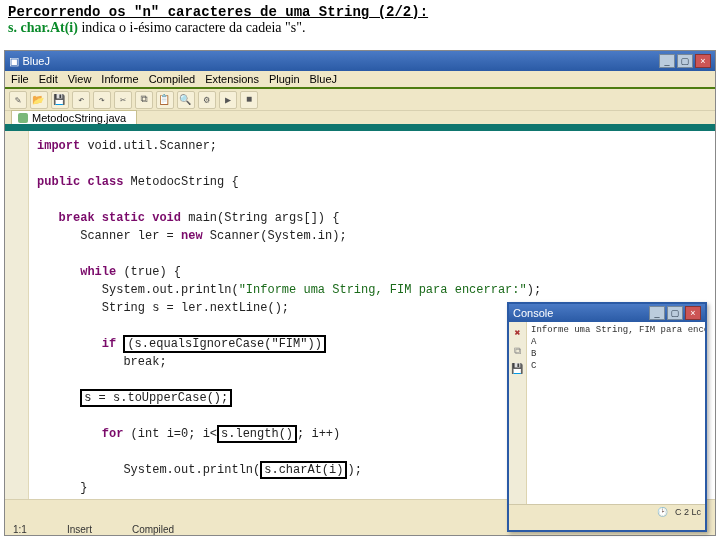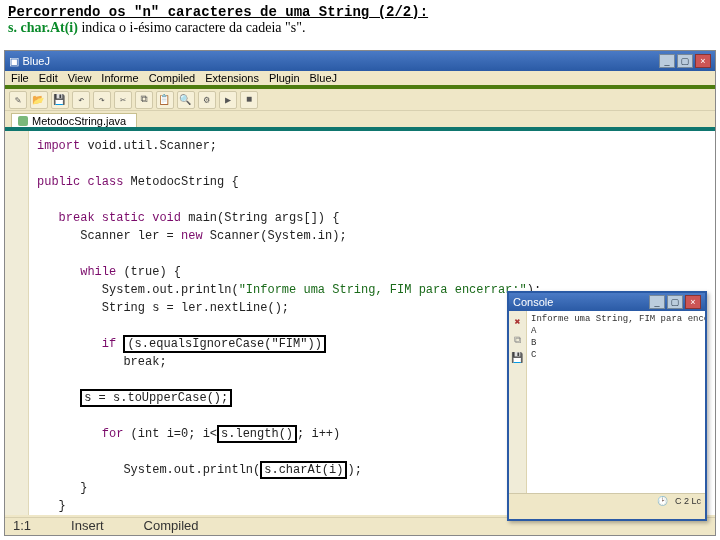--- a/index.html
+++ b/index.html
@@ -6,36 +6,36 @@
   body { width: 720px; height: 540px; background: #fff; font-family: "Courier New", monospace; font-size: 13px; overflow: hidden; }
   .header { padding: 4px 8px 2px 8px; }
   .title { text-decoration: underline; font-weight: bold; font-family: "Courier New", monospace; font-size: 14px; }
   .subtitle { font-family: Liberation Serif, serif; font-size: 14px; }
   .code-emp { color: #0a8a2a; font-weight: bold; }
   .ide-frame { position: absolute; top: 50px; left: 4px; right: 4px; bottom: 4px; border: 1px solid #888; background: #efe7c7; }
   .titlebar { height: 20px; background: linear-gradient(#4a7ac5,#2a5aa5); display: flex; align-items: center; padding: 0 4px; color: #fff; font-family: Tahoma, sans-serif; font-size: 11px; }
   .titlebar .spacer { flex: 1; }
   .winbtn { width: 16px; height: 14px; background: #c55; margin-left: 2px; border: 1px solid #833; display: flex; align-items: center; justify-content: center; color:#fff; font-size: 9px; }
   .winbtn.min, .winbtn.max { background: #bcd; border: 1px solid #789; color:#234; }
-  .menubar { height: 18px; background: #efe7c7; display: flex; align-items: center; padding: 0 6px; font-family: Tahoma, sans-serif; font-size: 11px; gap: 10px; border-bottom: 4px solid #4d7c0f; }
+  .menubar { height: 18px; background: #efe7c7; display: flex; align-items: center; padding: 0 6px; font-family: Tahoma, sans-serif; font-size: 11px; gap: 10px; border-bottom: 2px solid #4d7c0f; }
   .menubar span { cursor: default; }
   .toolbar { height: 22px; background: #efe7c7; border-bottom: 1px solid #d8d0b0; display: flex; align-items: center; padding: 0 4px; gap: 3px; }
   .tbtn { width: 18px; height: 18px; background: #f6f0d8; border: 1px solid #d0c8a8; border-radius: 2px; display:flex; align-items:center; justify-content:center; font-size:10px; color:#555; }
-  .tabbar { height: 20px; background: #efe7c7; display: flex; align-items: flex-end; padding: 0 6px; border-bottom: 4px solid #0f766e; }
+  .tabbar { height: 20px; background: #efe7c7; display: flex; align-items: flex-end; padding: 0 6px; border-bottom: 7px solid #0f766e; }
   .tab { background: #fff; border: 1px solid #c8c090; border-bottom: none; padding: 1px 10px 0 6px; font-family: Tahoma, sans-serif; font-size: 11px; display:flex; align-items:center; gap:4px; }
   .tab .dot { width:10px; height:10px; border-radius:2px; background:#7ab87a; }
   .editor-area { position: absolute; top: 80px; bottom: 20px; left: 0; right: 0; background: #fff; display: flex; }
   .gutter { width: 24px; background: #f0ecd8; border-right: 1px solid #e0d8b8; }
   .code { flex: 1; padding: 6px 8px; font-family: "Courier New", monospace; font-size: 12px; line-height: 18px; white-space: pre; position: relative; color: #222; filter: blur(0.3px); }
-  .kw { color: #7a0a6a; font-weight: normal; }
+  .kw { color: #7a0a6a; font-weight: bold; }
   .str { color: #1a6a1a; }
   .boxed { border: 2px solid #000; padding: 0 2px; background:#fff; }
-  .statusbar { position: absolute; bottom: 0; left: 0; right: 0; height: 18px; background: #efe7c7; border-top: 1px solid #d8d0b0; display:flex; align-items:flex-start; font-family:Tahoma,sans-serif; font-size:13px; padding:0 8px; gap:40px; color:#333; }
+  .statusbar { position: absolute; bottom: 0; left: 0; right: 0; height: 36px; background: #efe7c7; border-top: 1px solid #d8d0b0; display:flex; align-items:flex-end; font-family:Tahoma,sans-serif; font-size:10px; padding:0 8px; gap:40px; color:#333; }
   
-  .console { position: absolute; right: 8px; top: 240px; width: 200px; height: 230px; border: 2px solid #2a5aa5; background: #fff; box-shadow: 2px 2px 4px rgba(0,0,0,.3); }
+  .console { position: absolute; right: 8px; top: 251px; width: 200px; height: 230px; border: 2px solid #2a5aa5; background: #fff; box-shadow: 2px 2px 4px rgba(0,0,0,.3); }
   .console .titlebar { height: 18px; }
   .console-body { position:absolute; top:18px; bottom:26px; left:0; right:0; display:flex; }
   .console-side { width: 18px; background: #f0ecd8; border-right:1px solid #ddd4b0; display:flex; flex-direction:column; align-items:center; padding-top:4px; gap:4px; }
   .sidebtn { width:14px; height:14px; font-size:10px; display:flex; align-items:center; justify-content:center; color:#a33; }
   .console-out { flex:1; font-family:"Courier New",monospace; font-size:9px; padding:2px 4px; white-space:pre; color:#333; filter: blur(0.4px); overflow:hidden; line-height:12px; }
   .console-status { position:absolute; bottom:0; left:0; right:0; height:26px; background:#efe7c7; border-top:1px solid #d0c8a8; }
   .console-status .row { height:13px; display:flex; align-items:center; font-family:Tahoma,sans-serif; font-size:9px; padding:0 4px; gap:6px; color:#333; }
   .clk { color:#a03030; }
 </style>
 </head>

